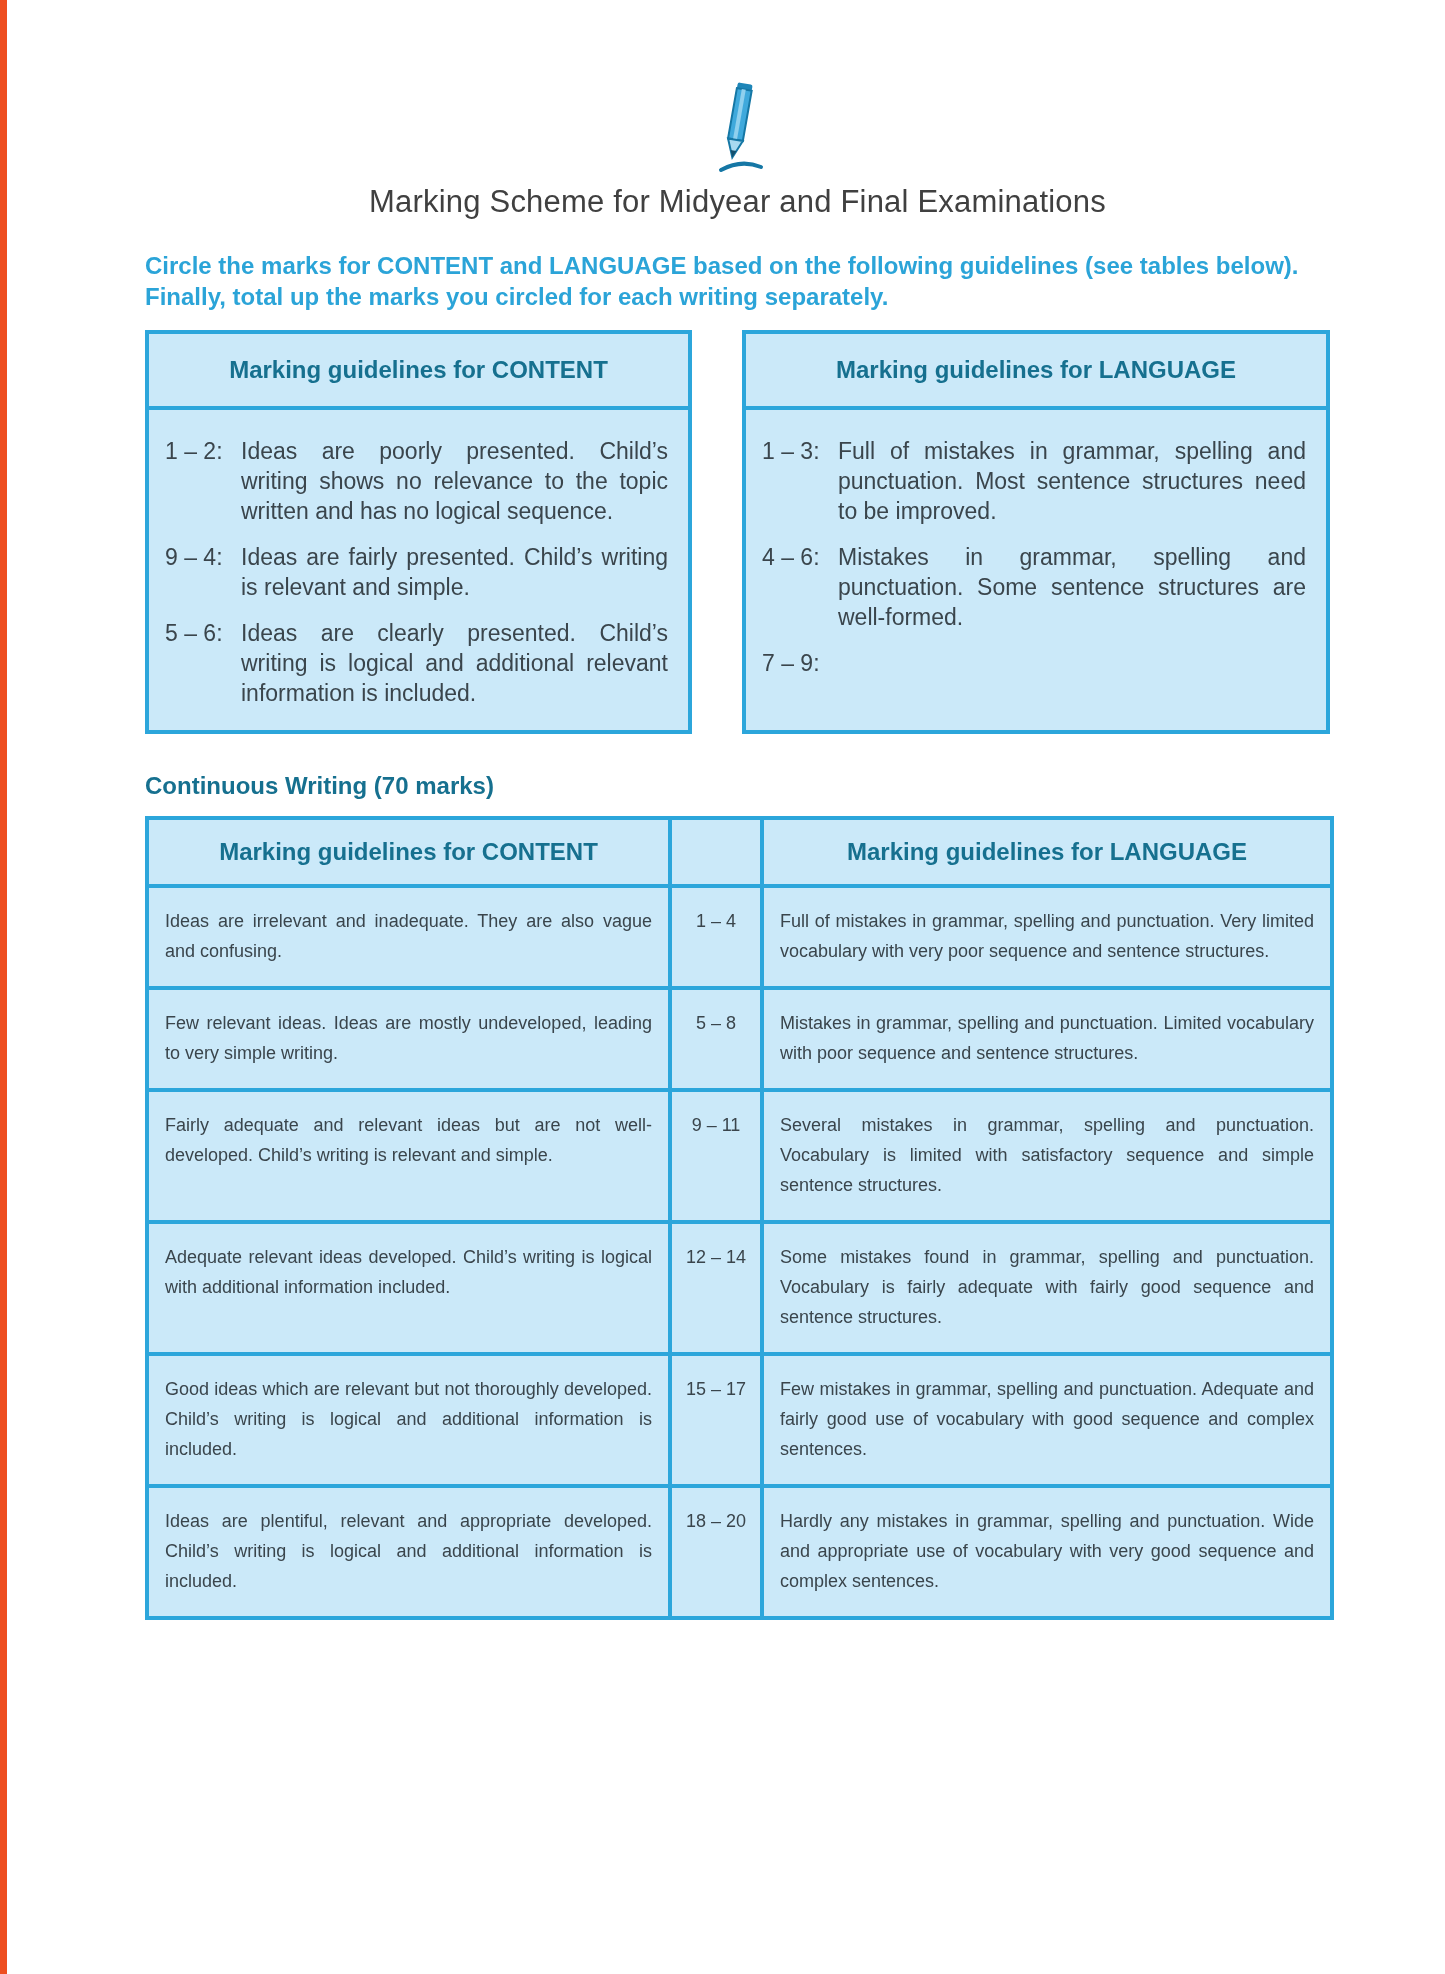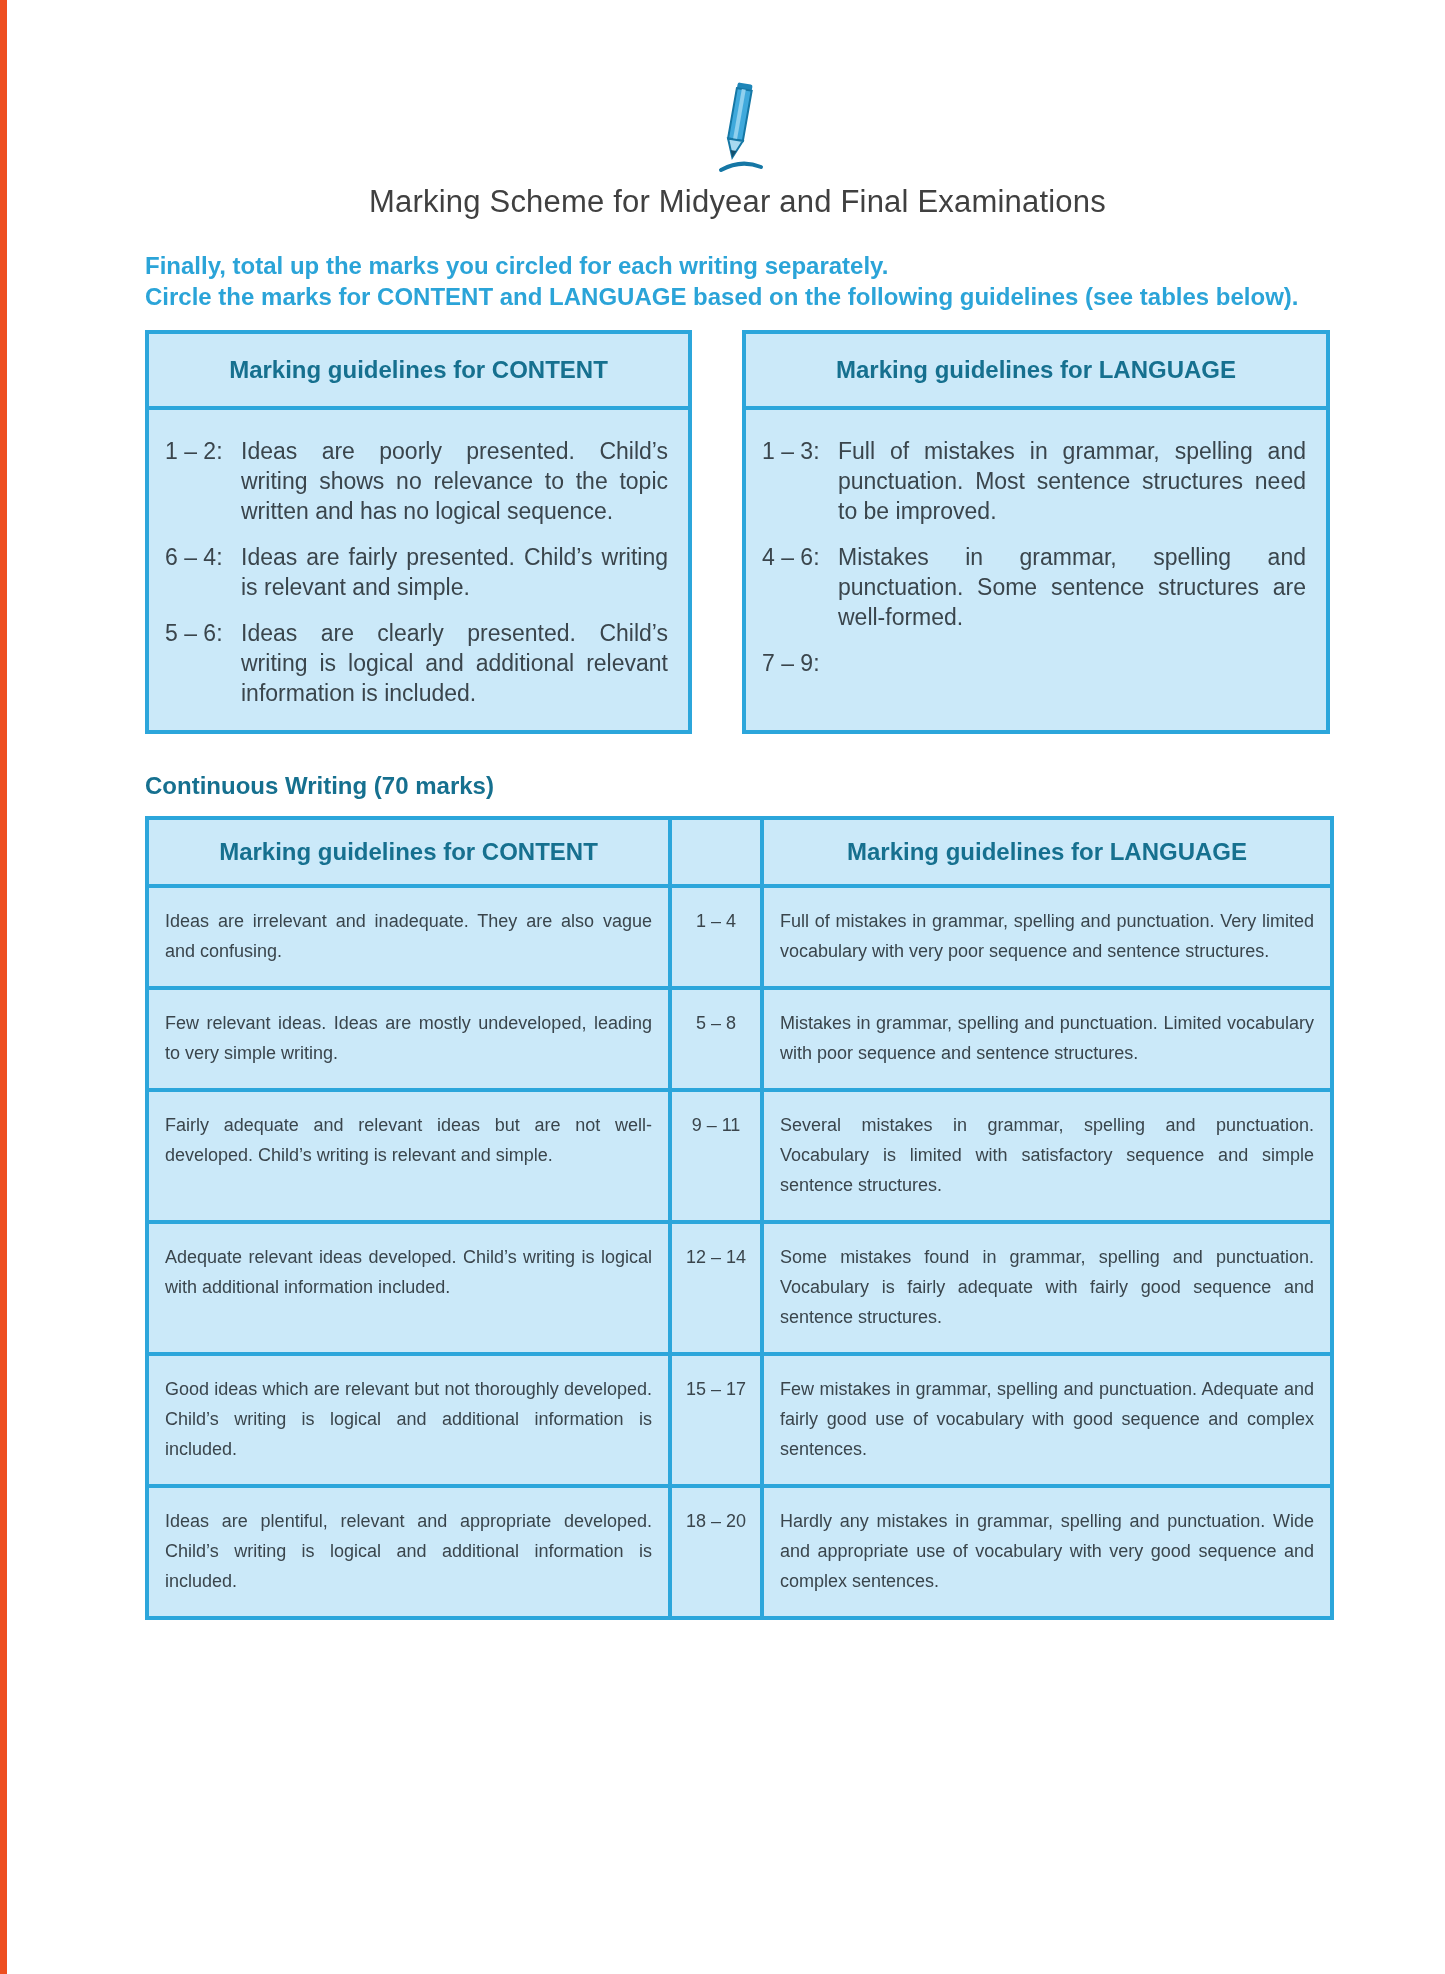--- a/index.html
+++ b/index.html
@@ -144,36 +144,36 @@
         <polygon points="21,60 36,60 28.5,78" fill="#a8d9f0" stroke="#1577a5" stroke-width="2"></polygon>
         <polygon points="25.5,71 31.5,71 28.5,78" fill="#14506e"></polygon>
       </g>
       <path d="M12 90 Q 32 79 52 87" stroke="#1577a5" stroke-width="4" fill="none" stroke-linecap="round"></path>
     </svg>
   </div>
 
   <div class="page-title">Marking Scheme for Midyear and Final Examinations</div>
 
   <div class="intro">
+    <span>Circle the marks for CONTENT and LANGUAGE based on the following guidelines (see tables below).</span>
     <span>Finally, total up the marks you circled for each writing separately.</span>
-    <span>Circle the marks for CONTENT and LANGUAGE based on the following guidelines (see tables below).</span>
   </div>
 
 
   <div class="tables-row">
 
     <div class="gtable content-side">
       <div class="gtable-header">Marking guidelines for CONTENT</div>
       <div class="gtable-body">
         <div class="gentry">
           <span class="range">1 – 2:</span>
           <span class="etext">Ideas are poorly presented. Child’s writing shows no relevance to the topic written and has no logical sequence.</span>
         </div>
         <div class="gentry">
-          <span class="range">6 – 4:</span>
+          <span class="range">9 – 4:</span>
           <span class="etext">Ideas are fairly presented. Child’s writing is relevant and simple.</span>
         </div>
         <div class="gentry">
           <span class="range">5 – 6:</span>
           <span class="etext">Ideas are clearly presented. Child’s writing is logical and additional relevant information is included.</span>
         </div>
       </div>
     </div>
 
     <div class="gtable language-side">

